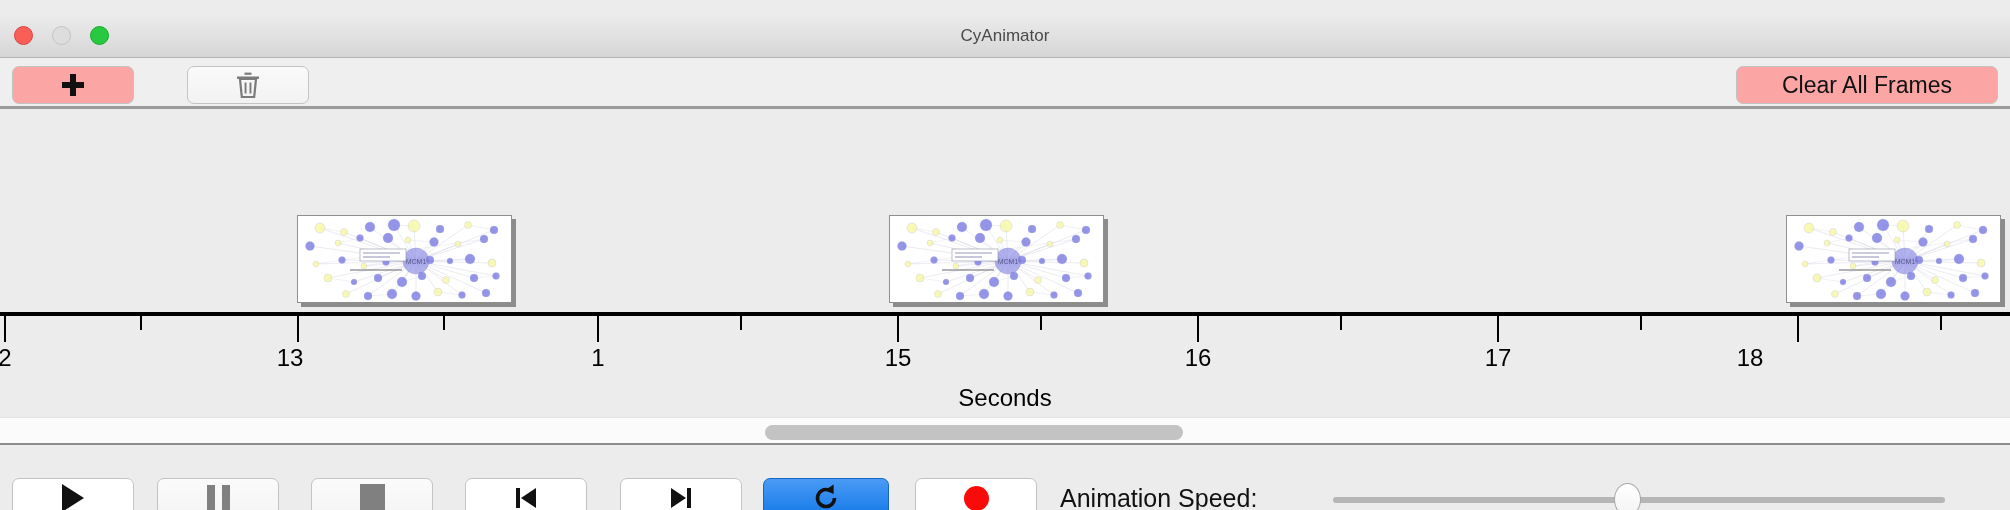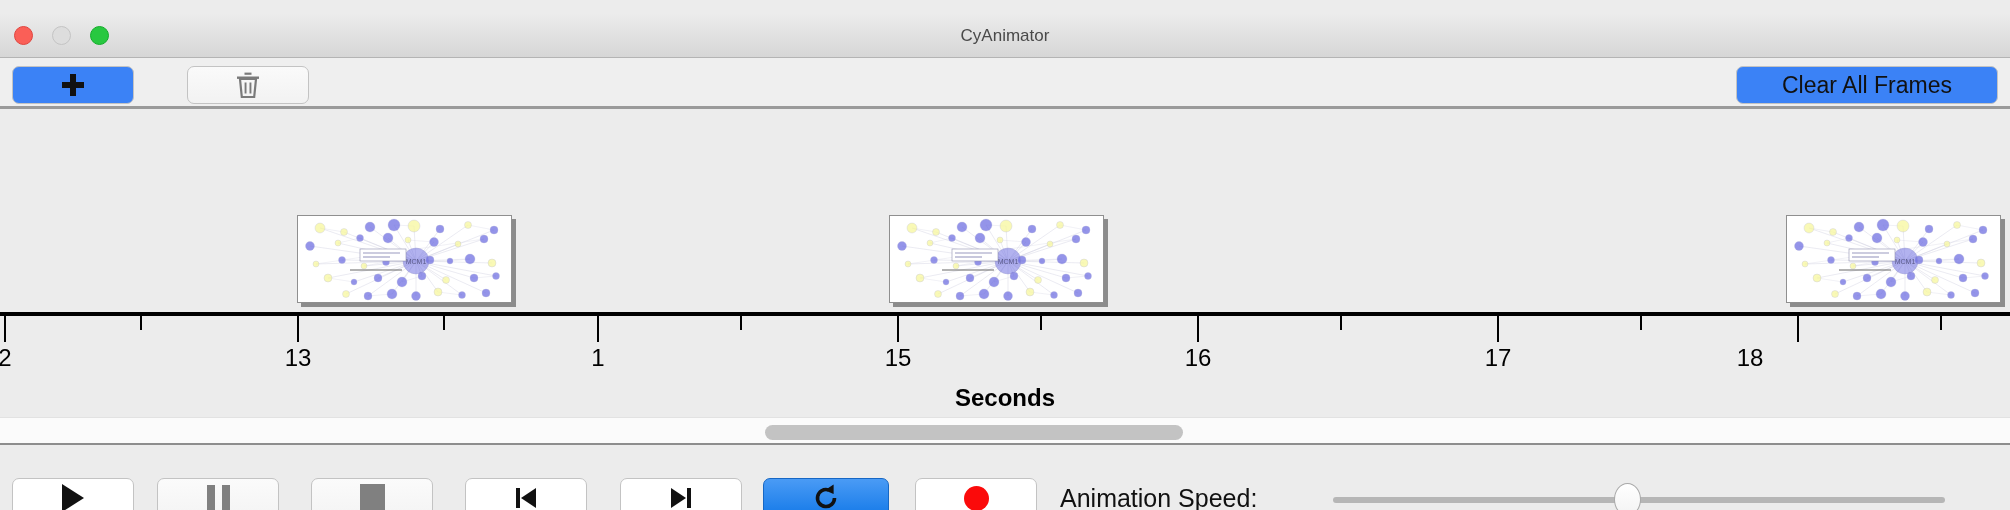--- a/index.html
+++ b/index.html
@@ -94,21 +94,21 @@
   .tbtn {
     position: absolute;
     top: 8px;
     height: 38px;
     border-radius: 7px;
     border: 1px solid #c3c3c3;
     display: flex;
     align-items: center;
     justify-content: center;
   }
-  .tbtn.white { background: #3b82f6; justify-content: center; }
+  .tbtn.white { background: #fca5a5; justify-content: center; }
   .tbtn.gray  { background: linear-gradient(#fafafa,#f2f2f2); }
 
   #add-frame-button    { left: 12px;  width: 122px; }
   #delete-frame-button { left: 187px; width: 122px; }
   #clear-all-button    { left: 1736px; width: 262px; }
 
   .clear-label {
     font-size: 23px;
     color: #111;
     font-family: "Liberation Sans", sans-serif;
@@ -172,21 +172,20 @@
     white-space: nowrap;
   }
   .axis-title {
     position: absolute;
     top: 272px;
     width: 2010px;
     text-align: center;
     font-size: 24px;
     color: #000;
     font-family: "Liberation Sans", sans-serif;
-    font-weight: bold;
   }
 
   
   .scroll-area {
     position: absolute;
     left: 0; top: 417px;
     width: 2010px; height: 28px;
     background: #fbfbfb;
     border-top: 1px solid #e2e2e2;
     border-bottom: 2px solid #8d8d8d;
@@ -621,21 +620,21 @@
             <line x1="52" y1="54" x2="104" y2="54" stroke="#666" stroke-width="1.2"></line>
           </svg>
         </div>
       </div>
     <div class="axis-line"></div>
     <div id="ticks-layer">
         <div class="tick major" style="left: 4px;"></div>
         <div class="tick-label" style="left: 5px;">2</div>
         <div class="tick minor" style="left: 140px;"></div>
         <div class="tick major" style="left: 297px;"></div>
-        <div class="tick-label" style="left: 298px; text-align: right;">13</div>
+        <div class="tick-label" style="left: 290px; text-align: right;">13</div>
         <div class="tick minor" style="left: 443px;"></div>
         <div class="tick major" style="left: 597px;"></div>
         <div class="tick-label" style="left: 598px;">1</div>
         <div class="tick minor" style="left: 740px;"></div>
         <div class="tick major" style="left: 897px;"></div>
         <div class="tick-label" style="left: 898px;">15</div>
         <div class="tick minor" style="left: 1040px;"></div>
         <div class="tick major" style="left: 1197px;"></div>
         <div class="tick-label" style="left: 1198px;">16</div>
         <div class="tick minor" style="left: 1340px;"></div>

